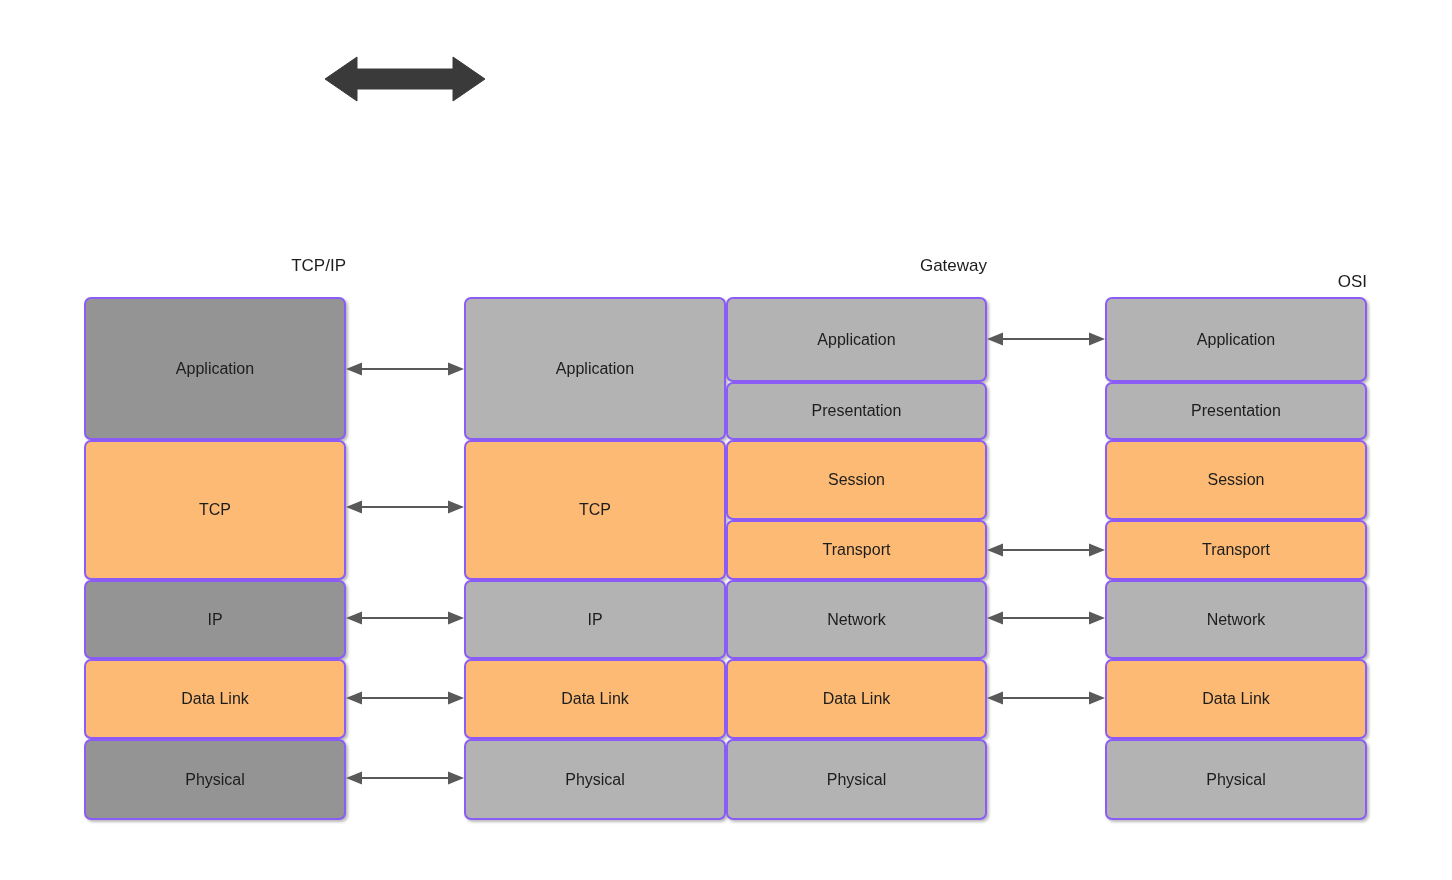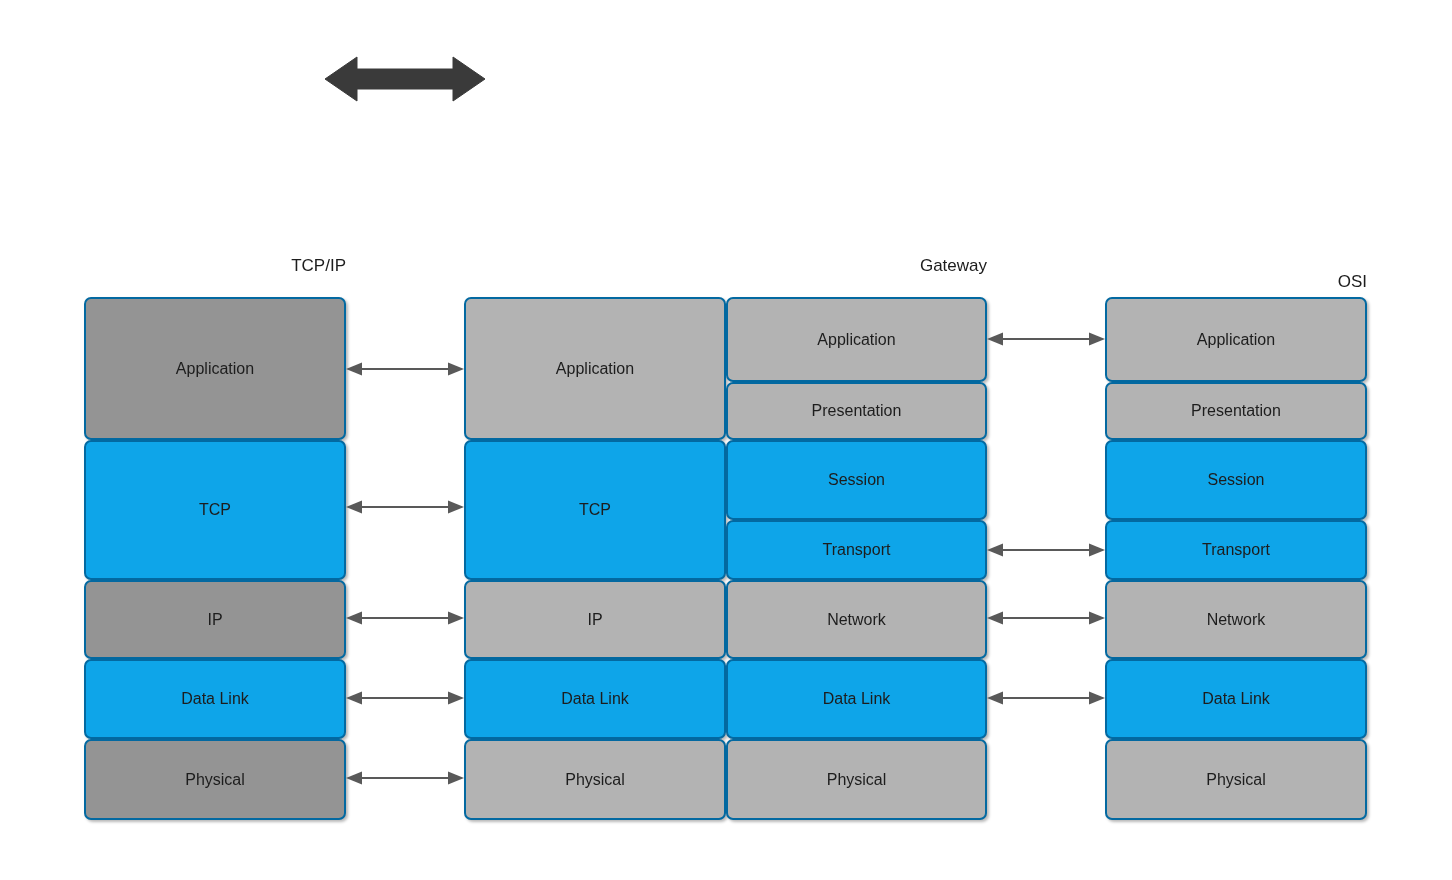--- a/index.html
+++ b/index.html
@@ -33,31 +33,31 @@
     white-space: nowrap;
   }
   #title-tcpip  { left: 84px;   top: 256px; width: 262px; }
   #title-gw     { left: 464px;  top: 256px; width: 523px; }
   #title-osi    { left: 1105px; top: 272px; width: 262px; }
 
   
   .box {
     position: absolute;
     box-sizing: border-box;
-    border: 2px solid #0369a1;
+    border: 2px solid #8b5cf6;
     border-radius: 7px;
     display: flex;
     align-items: center;
     justify-content: center;
     font-size: 16px;
     color: #1d1d1d;
     box-shadow: 2px 2px 3px rgba(0,0,0,0.28);
     white-space: nowrap;
   }
-  .box.white      { background: #0ea5e9; }
+  .box.white      { background: #fdba74; }
   .box.gray-dark  { background: #949494; }
   .box.gray-light { background: #b3b3b3; }
 
   
   .conn {
     position: absolute;
     height: 18px;
   }
 
   svg { display: block; overflow: visible; }

